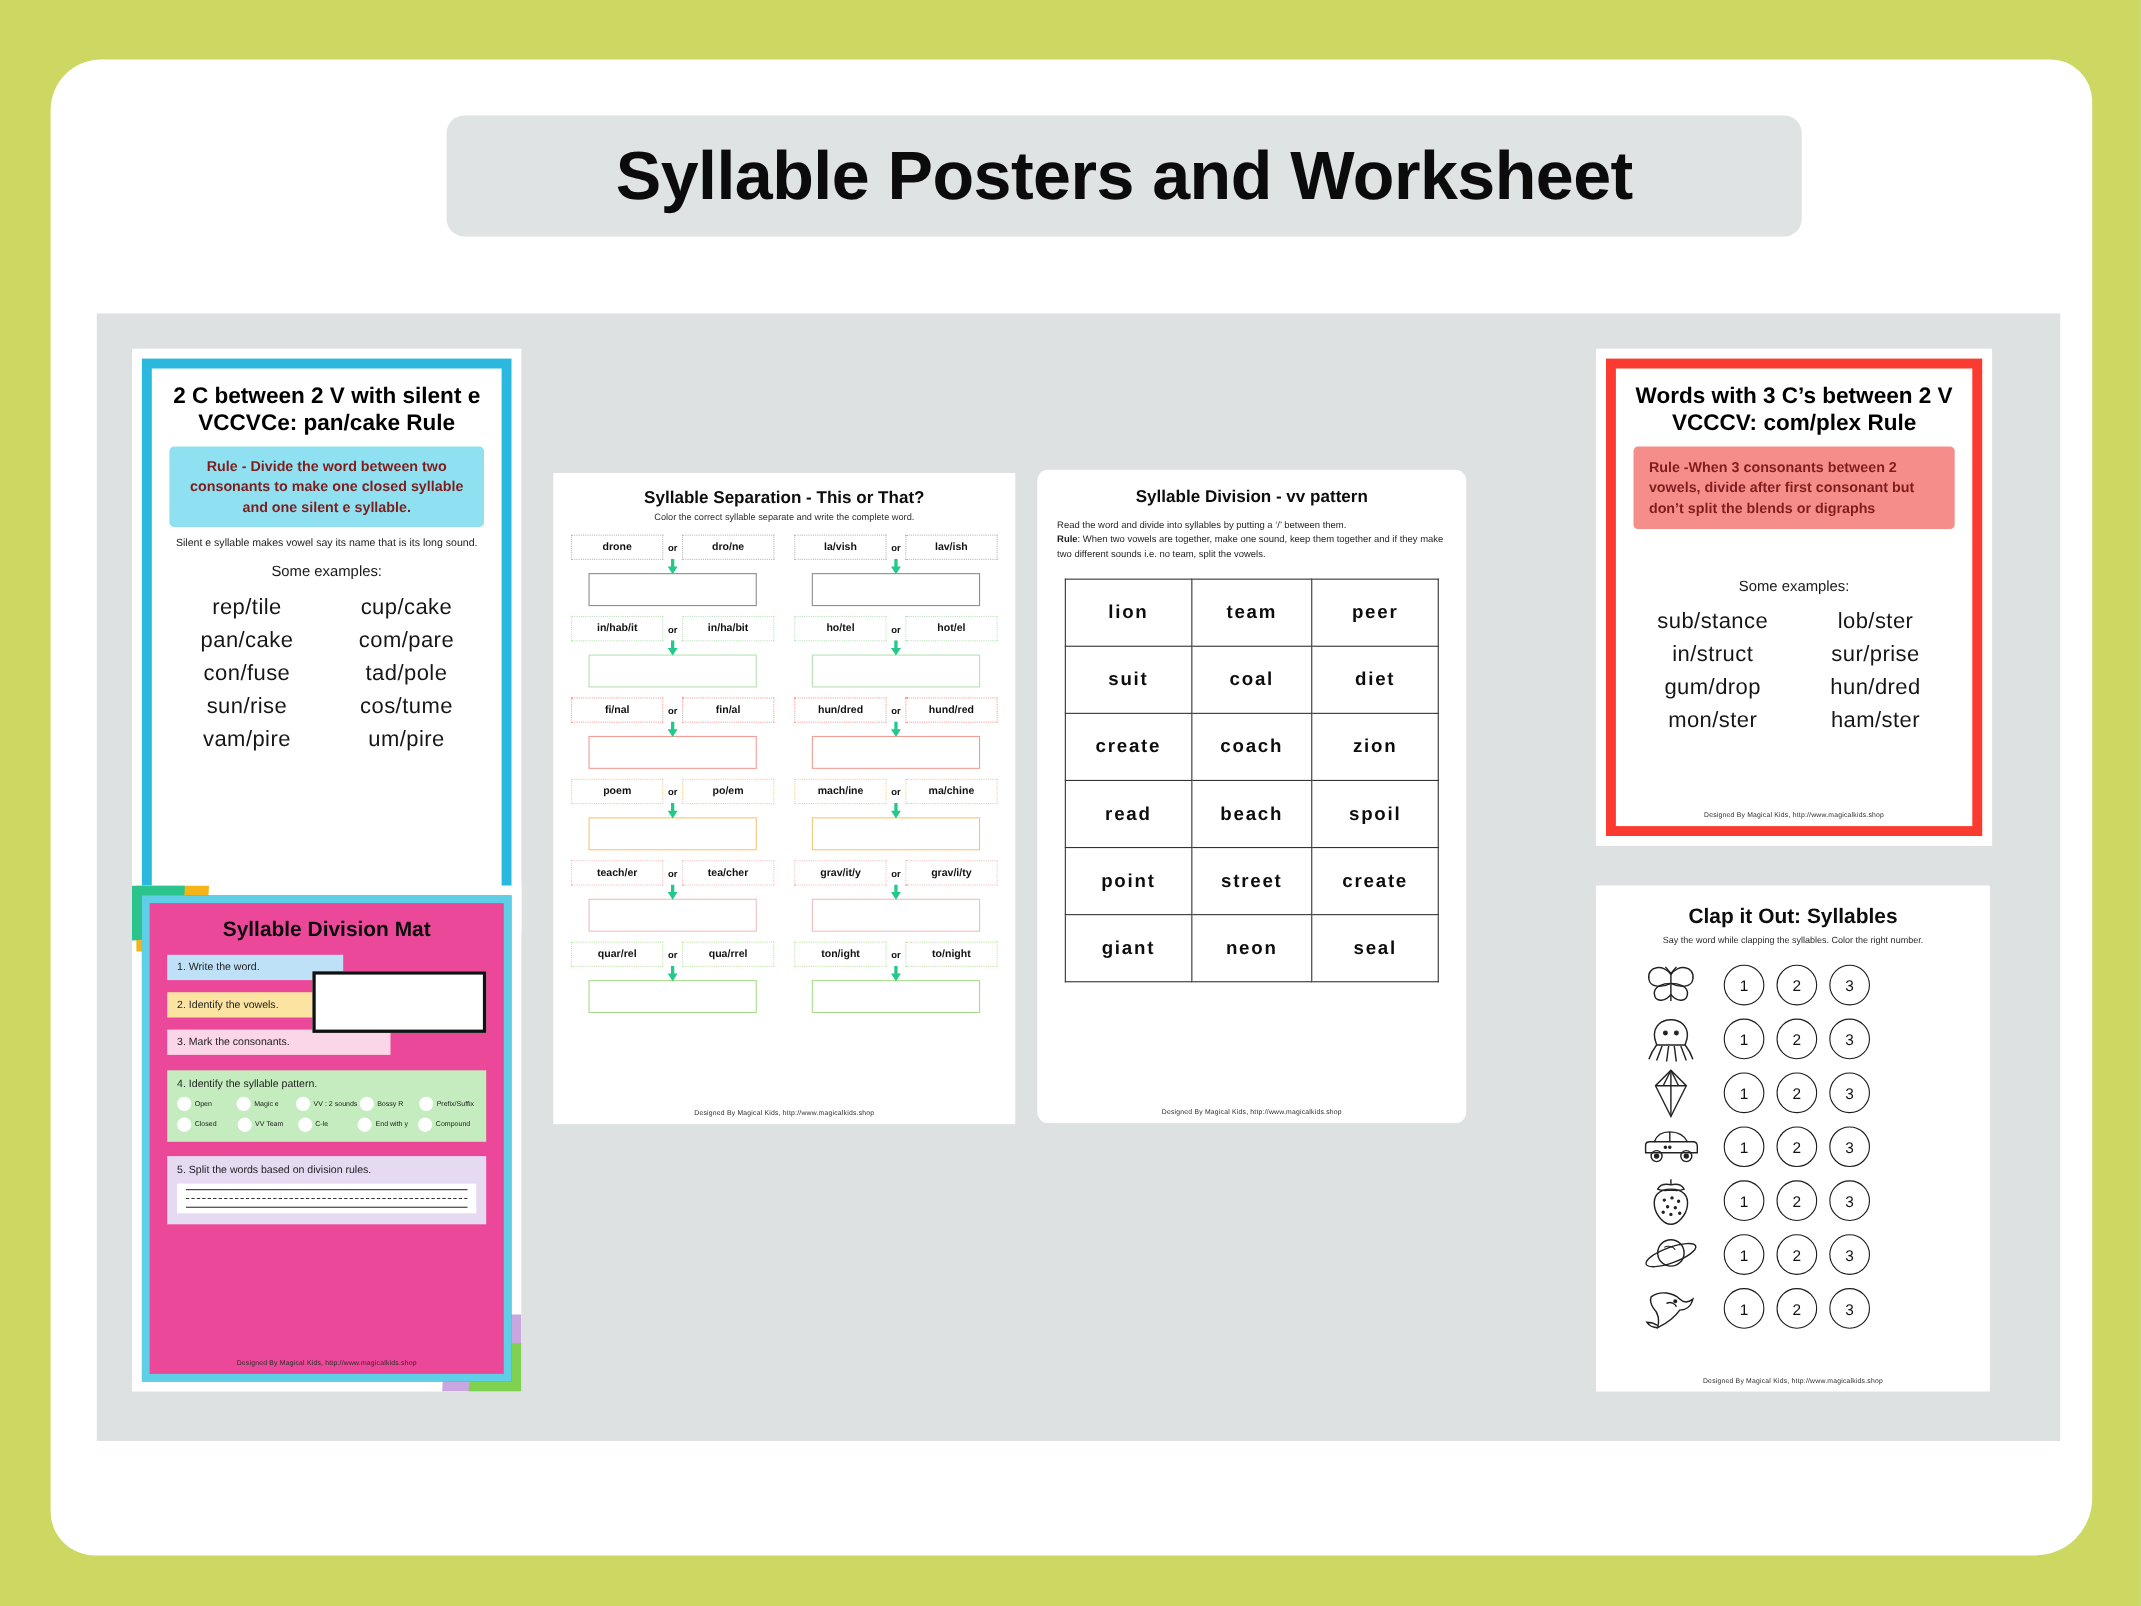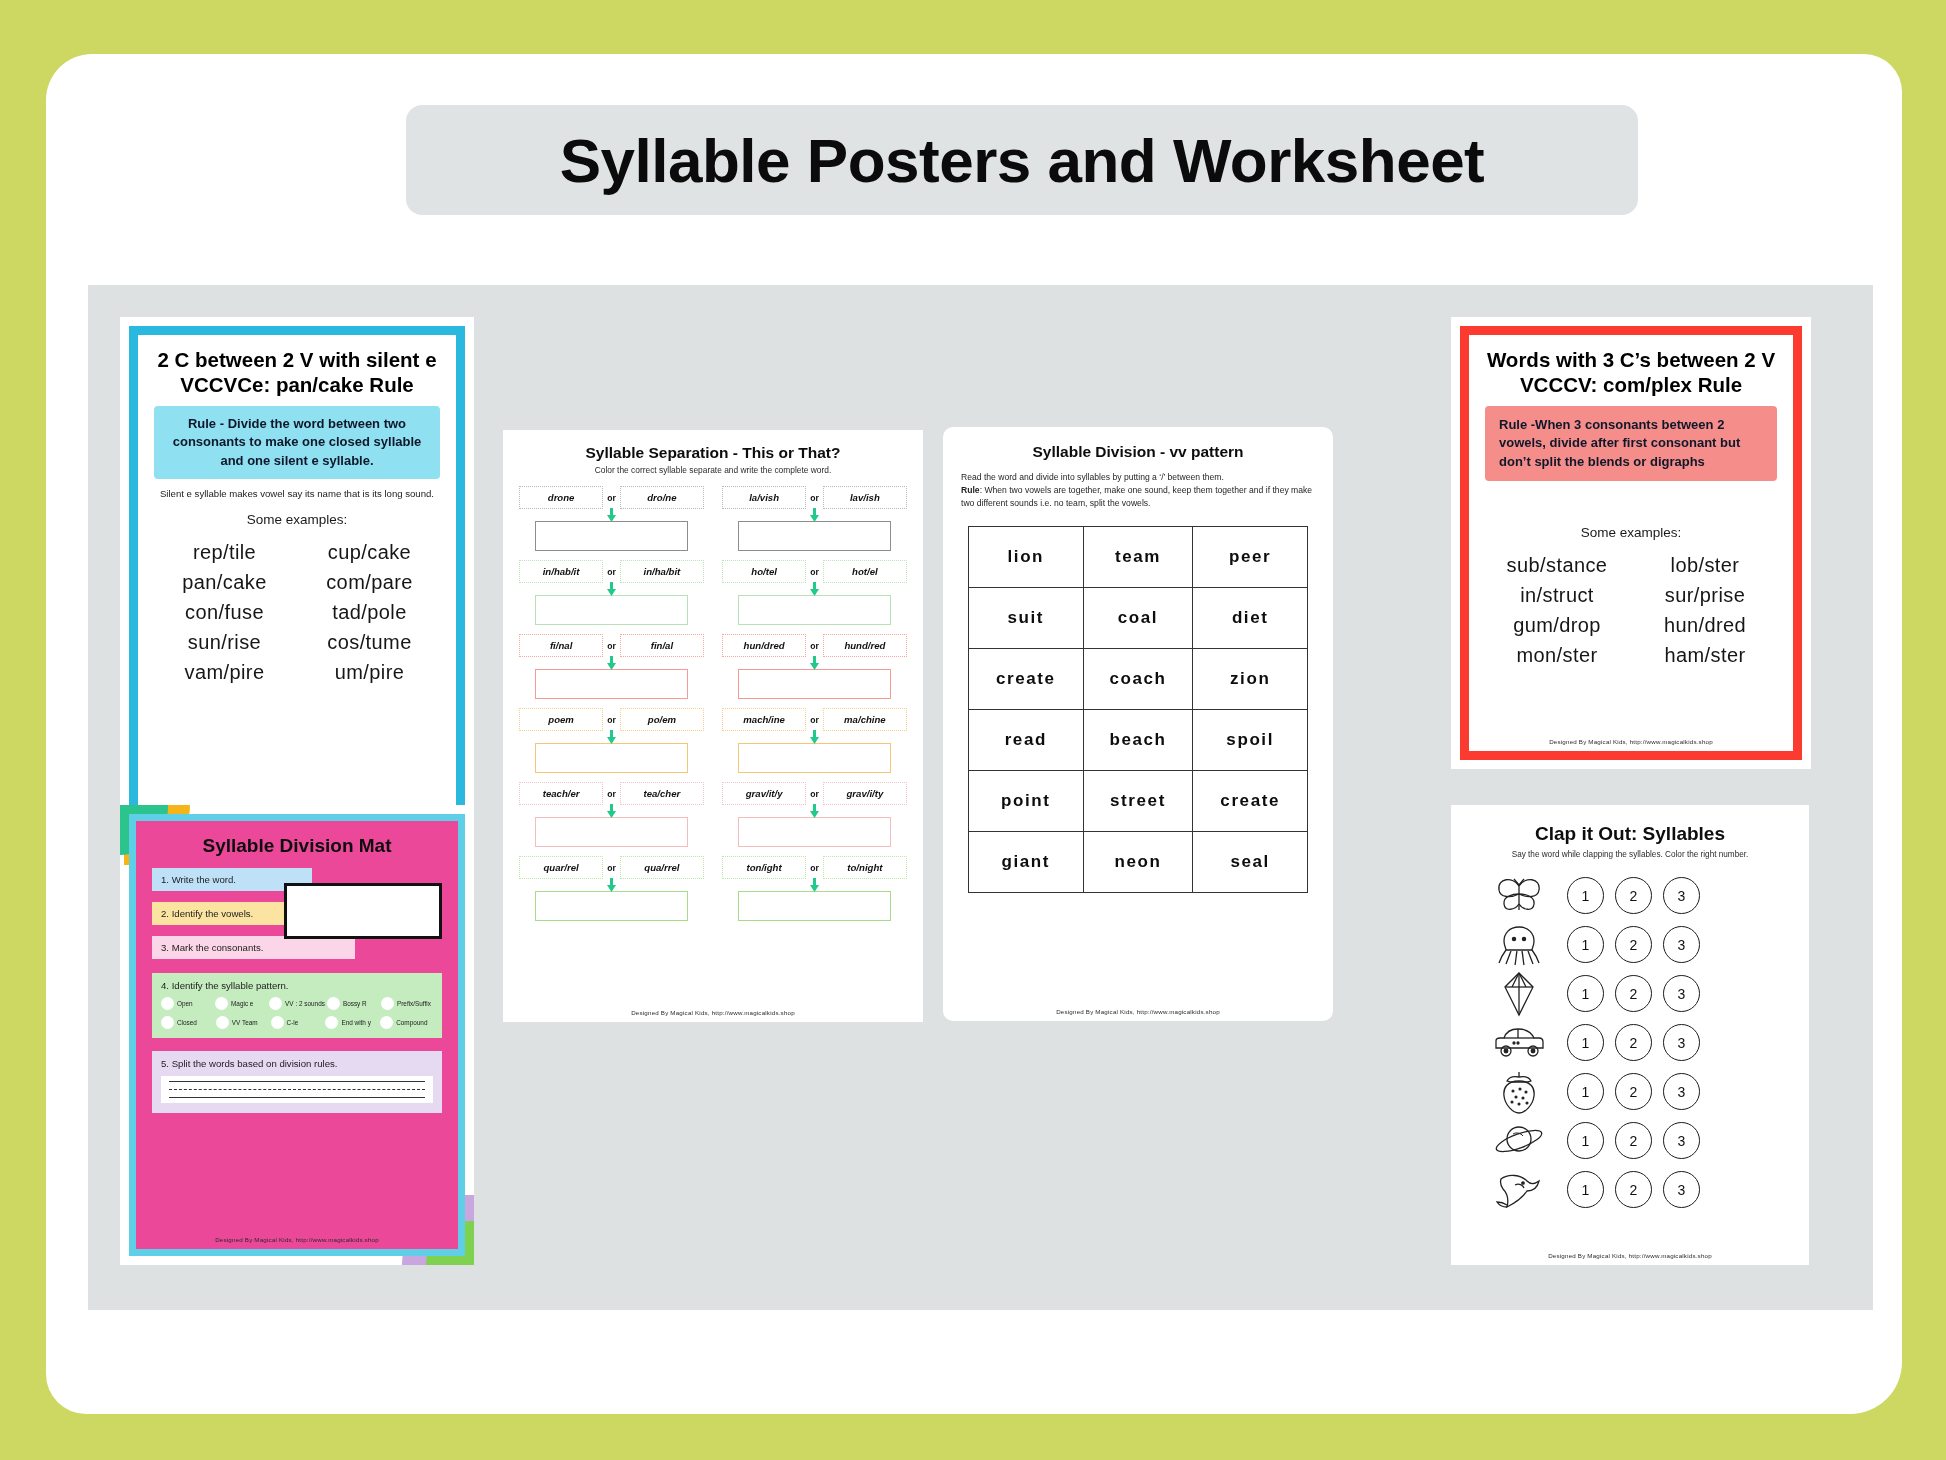--- a/index.html
+++ b/index.html
@@ -44,21 +44,21 @@
 
   
   .sheet { position: absolute; background: #fff; }
 
   
   .poster-blue { left: 32px; top: 32px; width: 354px; height: 530px; padding: 9px; }
   .poster-blue .inner { width: 100%; height: 100%; border: 9px solid #2bb8de; padding: 12px 14px 6px; position: relative; }
   .poster-hdr { text-align: center; font-size: 20.5px; font-weight: bold; line-height: 1.22; color: #000; }
   .rule-box {
     margin: 9px 2px 0; border-radius: 4px; padding: 9px 12px;
-    text-align: center; font-size: 13px; font-weight: bold; line-height: 1.42; color: #0f172a;
+    text-align: center; font-size: 13px; font-weight: bold; line-height: 1.42; color: #7f1d1d;
   }
   .rule-box.blue { background: #8fe0f0; }
   .rule-box.red  { background: #f58e8b; text-align: left; padding: 10px 14px; }
   .poster-note { margin-top: 9px; text-align: center; font-size: 9.6px; color: #222; line-height: 1.32; }
   .poster-some { margin-top: 11px; text-align: center; font-size: 13.5px; color: #1a1a1a; }
   .wordgrid { margin-top: 14px; display: grid; grid-template-columns: 1fr 1fr; row-gap: 7px; }
   .wordgrid span { text-align: center; font-size: 20px; color: #161616; letter-spacing: 0.4px; font-weight: 300; }
   .v-red { color: #ff4037; }
   .v-blue { color: #55bef0; }
   .sheet-foot {
@@ -107,21 +107,21 @@
 
   
   .sep { left: 415px; top: 145px; width: 420px; height: 592px; padding: 14px 16px 8px; }
   .ws-title { text-align: center; font-size: 15.5px; font-weight: bold; color: #0d0d0d; }
   .ws-sub { text-align: center; font-size: 8.4px; color: #2b2b2b; margin-top: 3px; }
   .sep-grid { margin-top: 11px; display: grid; grid-template-columns: 1fr 1fr; column-gap: 18px; row-gap: 9px; }
   .sep-item { position: relative; }
   .opt-row { display: flex; align-items: center; gap: 3px; }
   .opt {
     flex: 1; text-align: center; font-size: 9.6px; font-weight: bold; color: #111;
-    padding: 5px 2px; border: 1.2px dotted #bdbdbd; background: #fff; font-style: italic;
+    padding: 5px 2px; border: 1.2px dotted #bdbdbd; background: #fff;
   }
   .opt-or { font-size: 8.6px; font-weight: bold; color: #111; padding: 0 1px; }
   .arrow { text-align: center; line-height: 0; margin: -1px 0 -2px; }
   .arrow svg { display: inline-block; }
   .ansbox { height: 30px; border: 1.4px solid #9a9a9a; margin: 0 auto; width: 83%; background: #fff; }
   
   .c-gray  .opt { border-color: #b8b8b8; } .c-gray  .ansbox { border-color: #8d8d8d; }
   .c-green .opt { border-color: #bde3bd; } .c-green .ansbox { border-color: #b7e2b5; }
   .c-red   .opt { border-color: #f4a6a2; } .c-red   .ansbox { border-color: #f49b96; }
   .c-yel   .opt { border-color: #f7cf8a; } .c-yel   .ansbox { border-color: #f5c774; }

